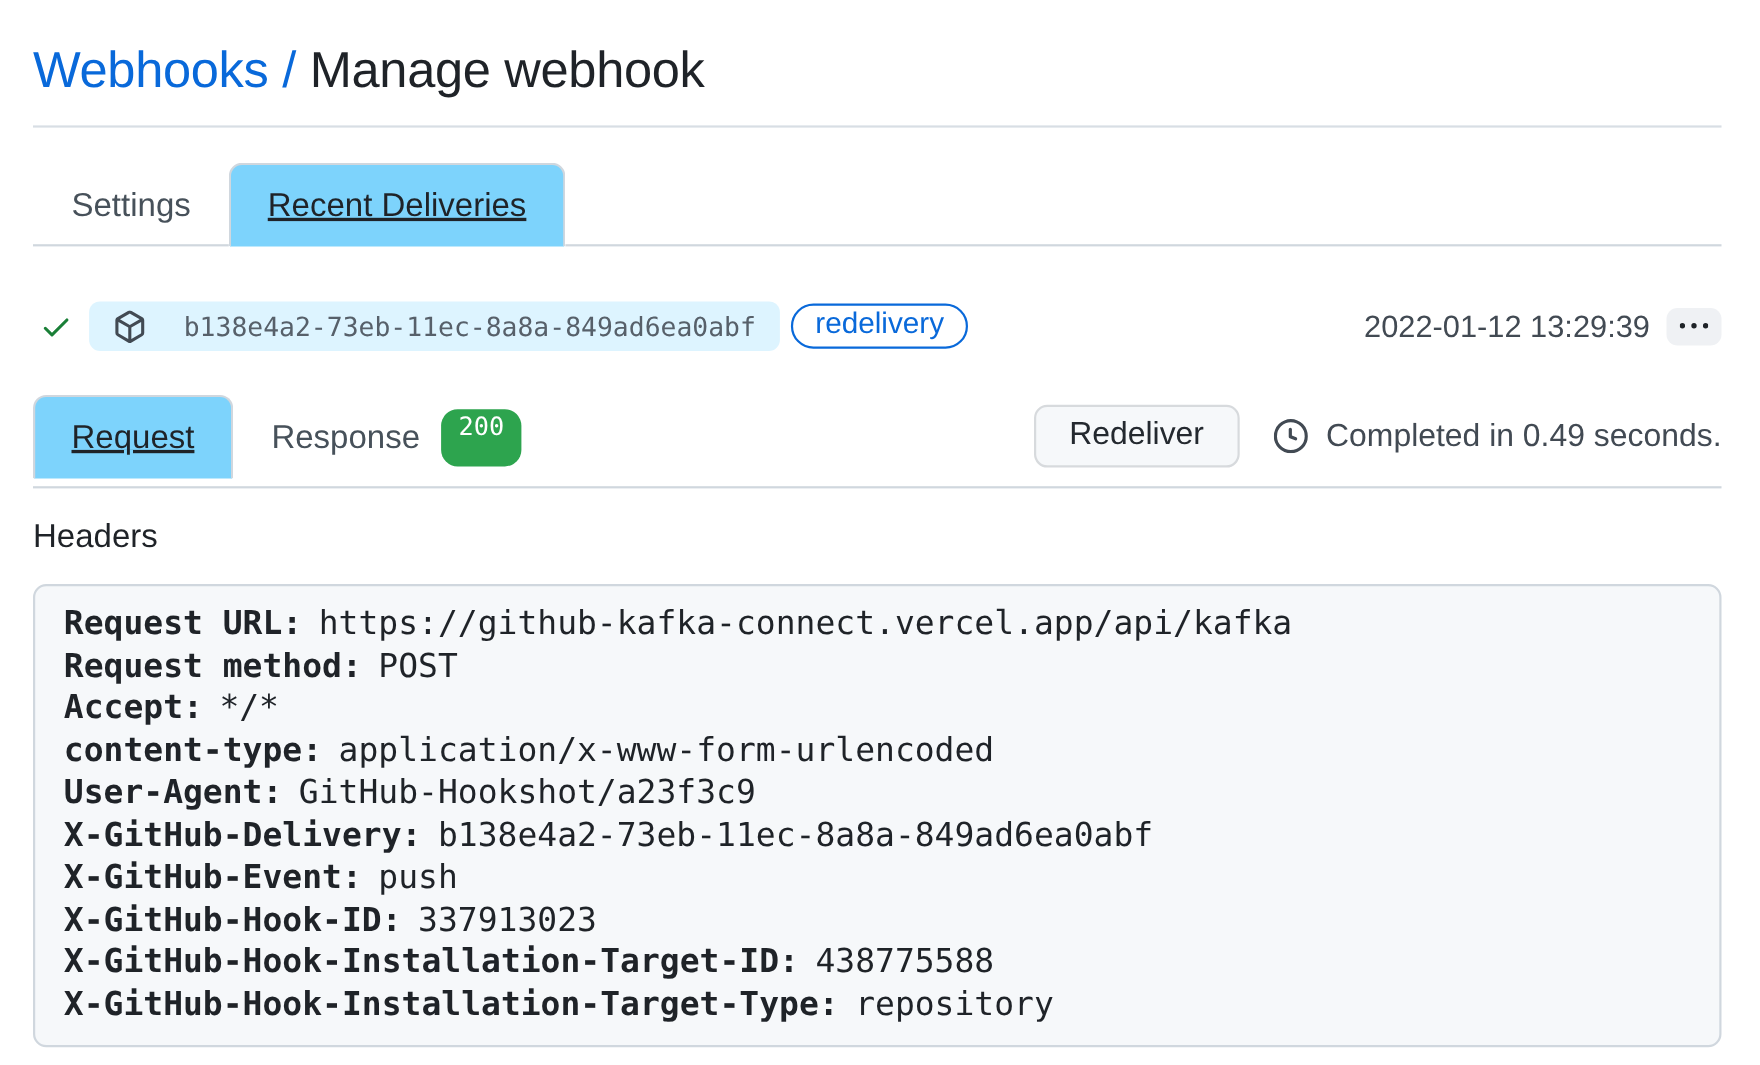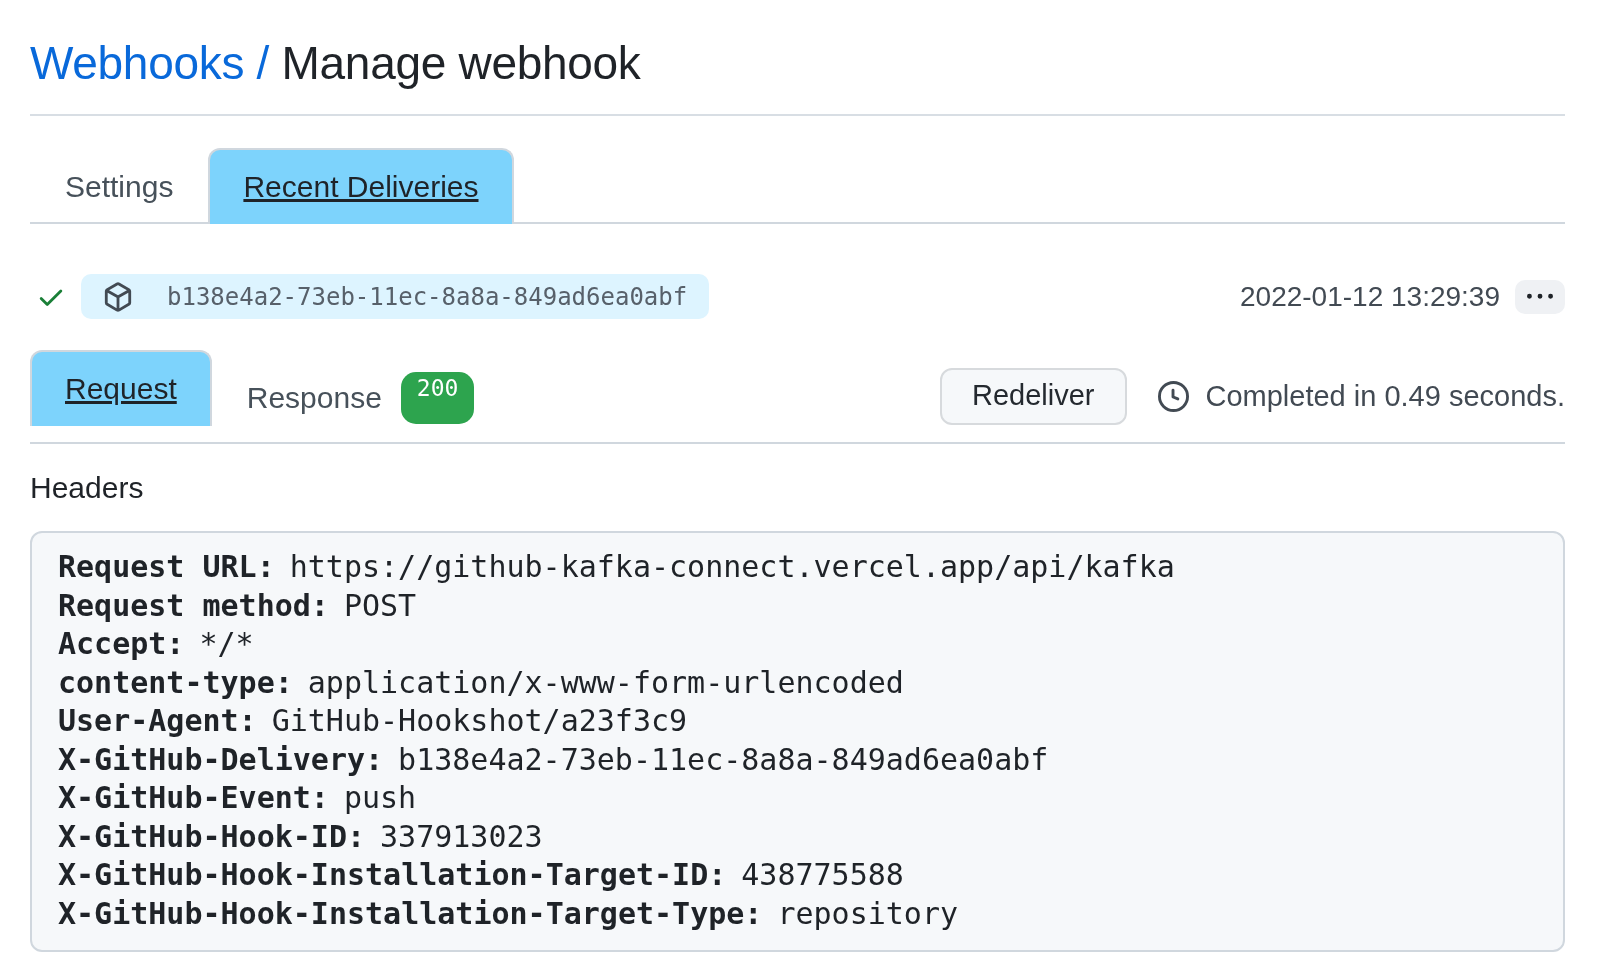--- a/index.html
+++ b/index.html
@@ -25,21 +25,21 @@
     font-size: 46px;
     font-weight: 400;
     letter-spacing: -0.3px;
   }
   .breadcrumb-link { color: #0969da; text-decoration: none; cursor: pointer; }
   .breadcrumb-sep { color: #0969da; }
 
   
   .tabnav {
     display: flex;
-    align-items: flex-start;
+    align-items: center;
     border-bottom: 2px solid #d0d7de;
     margin-top: 32px;
   }
   .tab {
     font-size: 30px;
     color: #47515a;
     padding: 20px 33px;
     border: 2px solid transparent;
     border-bottom: none;
     margin-bottom: -2px;
@@ -192,20 +192,21 @@
         </svg>
     </span>
     <div class="guid-chip">
       <span class="package-icon">
         <svg viewBox="0 0 16 16" fill="currentColor" aria-hidden="true">
             <path d="m8.878.392 5.25 3.045c.54.314.872.89.872 1.514v6.098a1.75 1.75 0 0 1-.872 1.514l-5.25 3.045a1.75 1.75 0 0 1-1.756 0l-5.25-3.045A1.75 1.75 0 0 1 1 11.049V4.951c0-.624.332-1.2.872-1.514L7.122.392a1.75 1.75 0 0 1 1.756 0ZM7.875 1.69l-4.63 2.685L8 7.133l4.755-2.758-4.63-2.685a.248.248 0 0 0-.25 0ZM2.5 5.677v5.372c0 .09.047.171.125.216l4.625 2.683V8.432Zm6.25 8.271 4.625-2.683a.25.25 0 0 0 .125-.216V5.677L8.75 8.432Z"></path>
           </svg>
       </span>
       <span class="guid-text">b138e4a2-73eb-11ec-8a8a-849ad6ea0abf</span>
     </div>
+    <span class="redelivery-badge">redelivery</span>
     <span class="spacer"></span>
     <span class="timestamp">2022-01-12 13:29:39</span>
     <button class="kebab-btn">
       <span style="display:inline-flex;">
         <svg viewBox="0 0 16 16" fill="currentColor" aria-hidden="true" width="26" height="26">
             <path d="M8 9a1.5 1.5 0 1 0 0-3 1.5 1.5 0 0 0 0 3ZM1.5 9a1.5 1.5 0 1 0 0-3 1.5 1.5 0 0 0 0 3Zm13 0a1.5 1.5 0 1 0 0-3 1.5 1.5 0 0 0 0 3Z"></path>
           </svg>
       </span>
     </button>
   </div>

